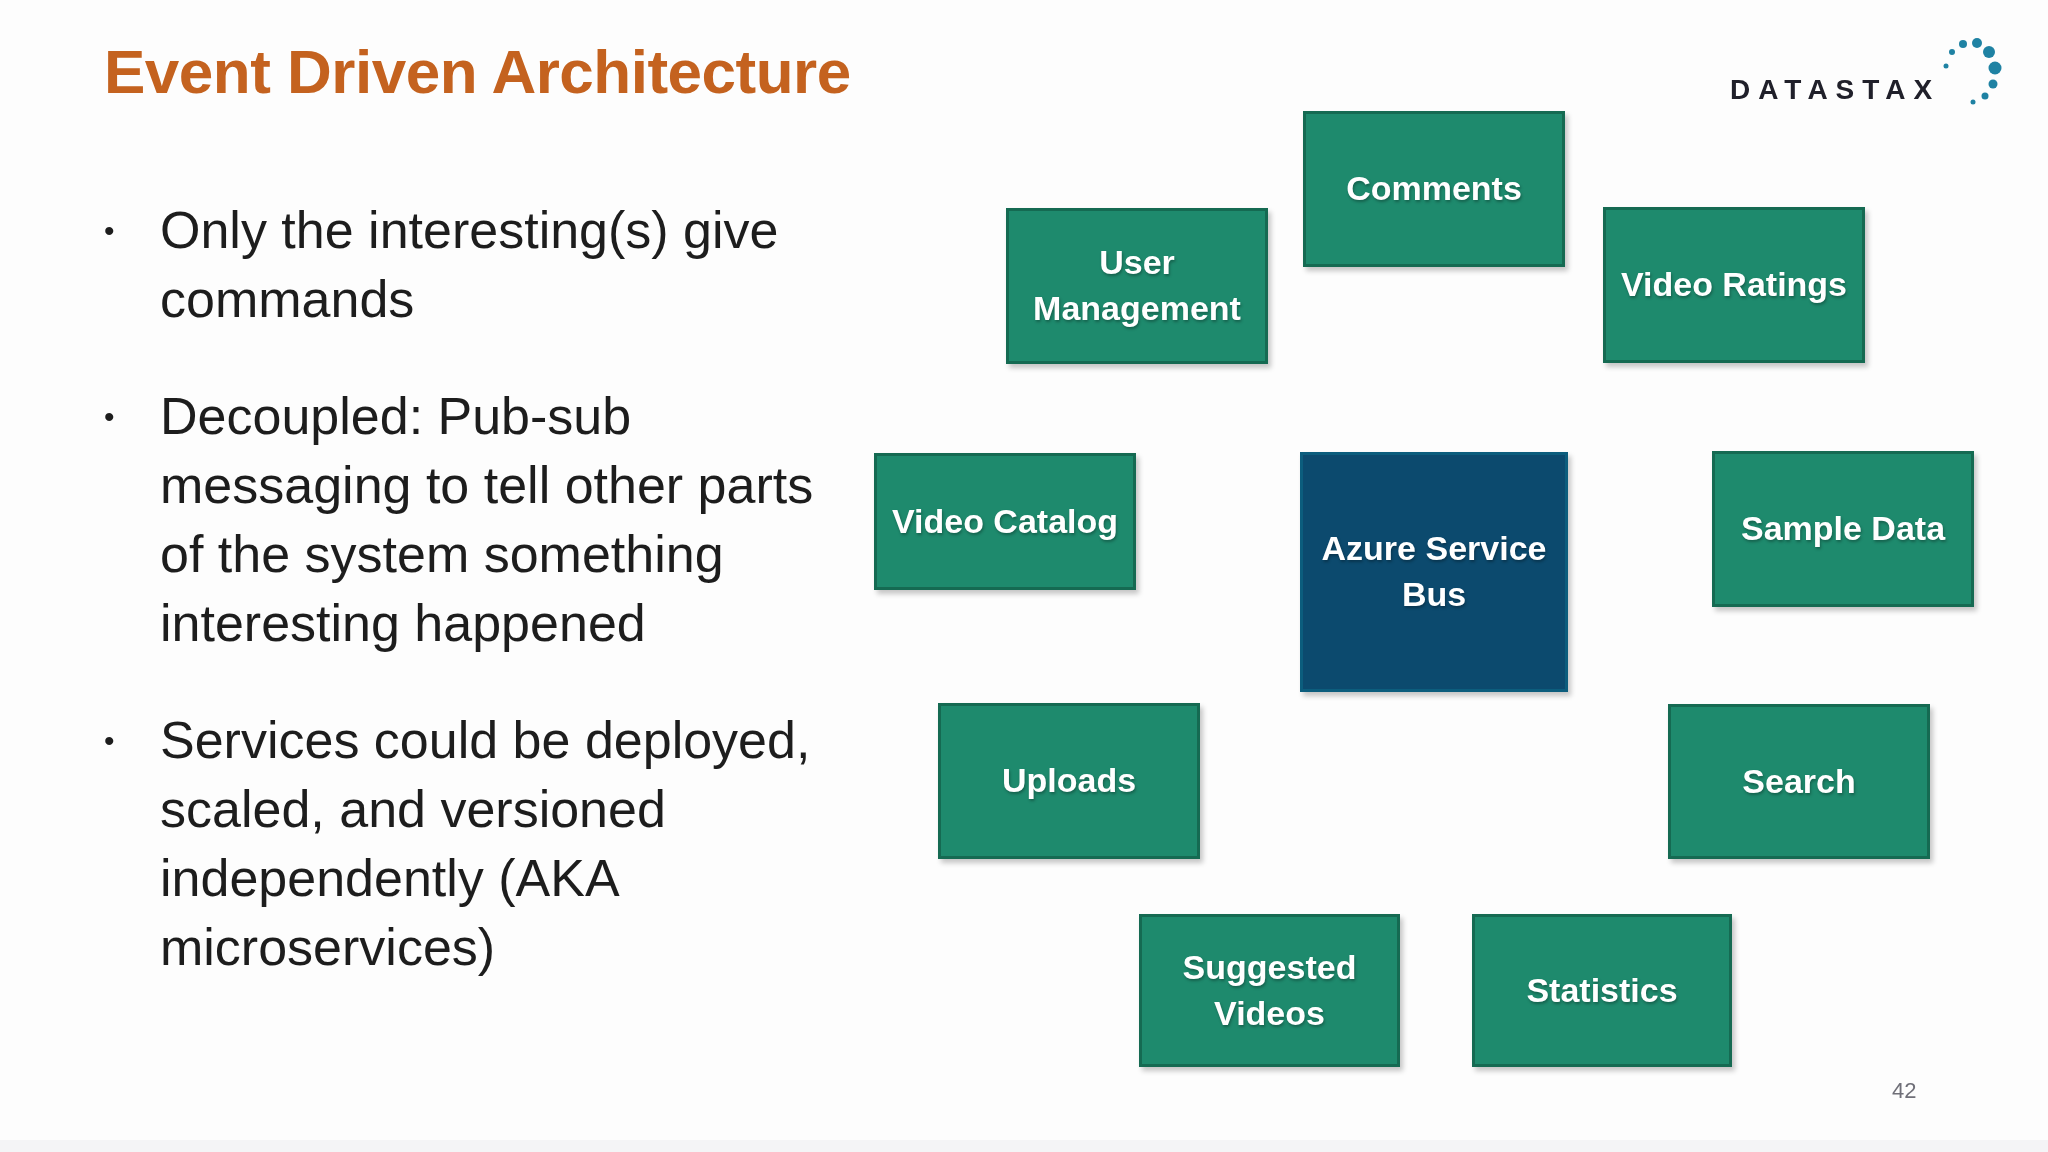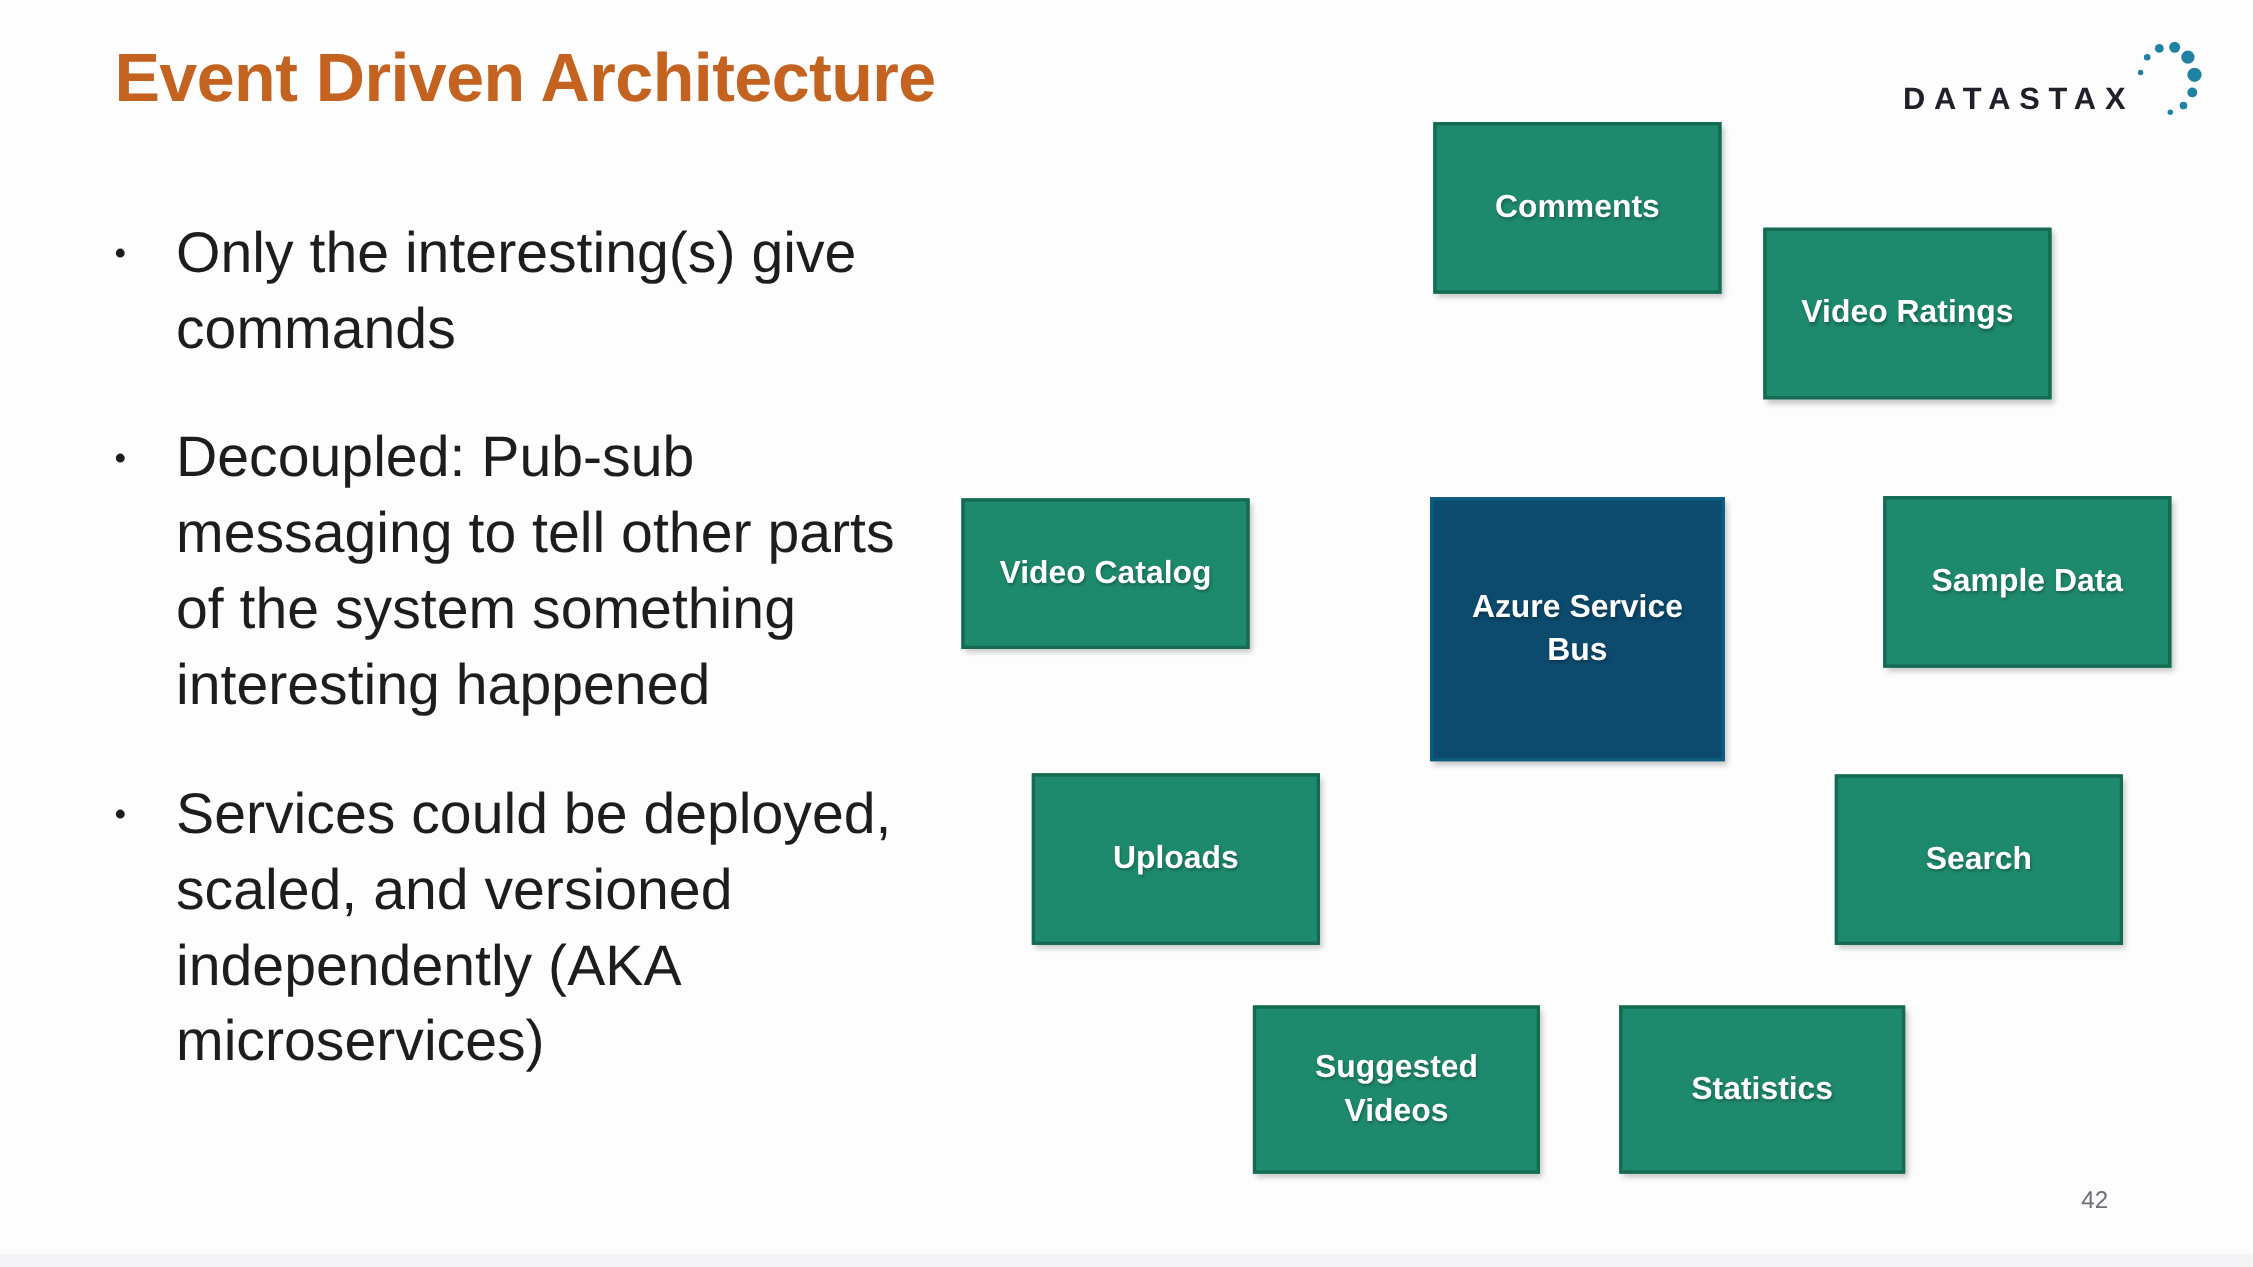--- a/index.html
+++ b/index.html
@@ -21,21 +21,21 @@
     flex:0 0 56px; font-size:30px; line-height:69px; color:#1D1D1D;
   }
   .bullet .btext { font-size:52px; line-height:69px; }
   
   .sbox {
     position:absolute; box-sizing:border-box;
     display:flex; align-items:center; justify-content:center;
     text-align:center; padding:8px;
     background:#1E8A6D; border:3px solid #156A52;
     box-shadow:3px 4px 5px rgba(0,0,0,0.22);
-    color:#FFFFFF; font-size:29px; font-weight:700; line-height:1.35;
+    color:#FFFFFF; font-size:34px; font-weight:700; line-height:1.35;
     text-shadow:1px 2px 3px rgba(0,0,0,0.30);
   }
   .sbox.blue { background:#0c4a6e; border-color:#0C5D7D; }
   
   .logo { position:absolute; left:1730px; top:30px; width:290px; height:85px; }
   .logo .logo-text {
     position:absolute; left:0; top:44px;
     font-size:28px; font-weight:700; letter-spacing:8px;
     color:#20202A; white-space:nowrap;
   }
@@ -68,20 +68,21 @@
       <span class="btext">Decoupled: Pub-sub messaging to tell other parts of the system something interesting happened</span>
     </div>
     <div class="bullet">
       <span class="marker">•</span>
       <span class="btext">Services could be deployed, scaled, and versioned independently (AKA microservices)</span>
     </div>
   </div>
 
   <div class="sbox" style="left:1303px; top:111px;  width:262px; height:156px;">Comments</div>
 
+  <div class="sbox" style="left:1006px; top:208px;  width:262px; height:156px;">User Management</div>
 
   <div class="sbox" style="left:1603px; top:207px;  width:262px; height:156px;">Video Ratings</div>
 
   <div class="sbox" style="left:874px;  top:453px;  width:262px; height:137px;">Video Catalog</div>
 
   <div class="sbox blue" style="left:1300px; top:452px; width:268px; height:240px;">Azure Service Bus</div>
 
   <div class="sbox" style="left:1712px; top:451px;  width:262px; height:156px;">Sample Data</div>
 
   <div class="sbox" style="left:938px;  top:703px;  width:262px; height:156px;">Uploads</div>

